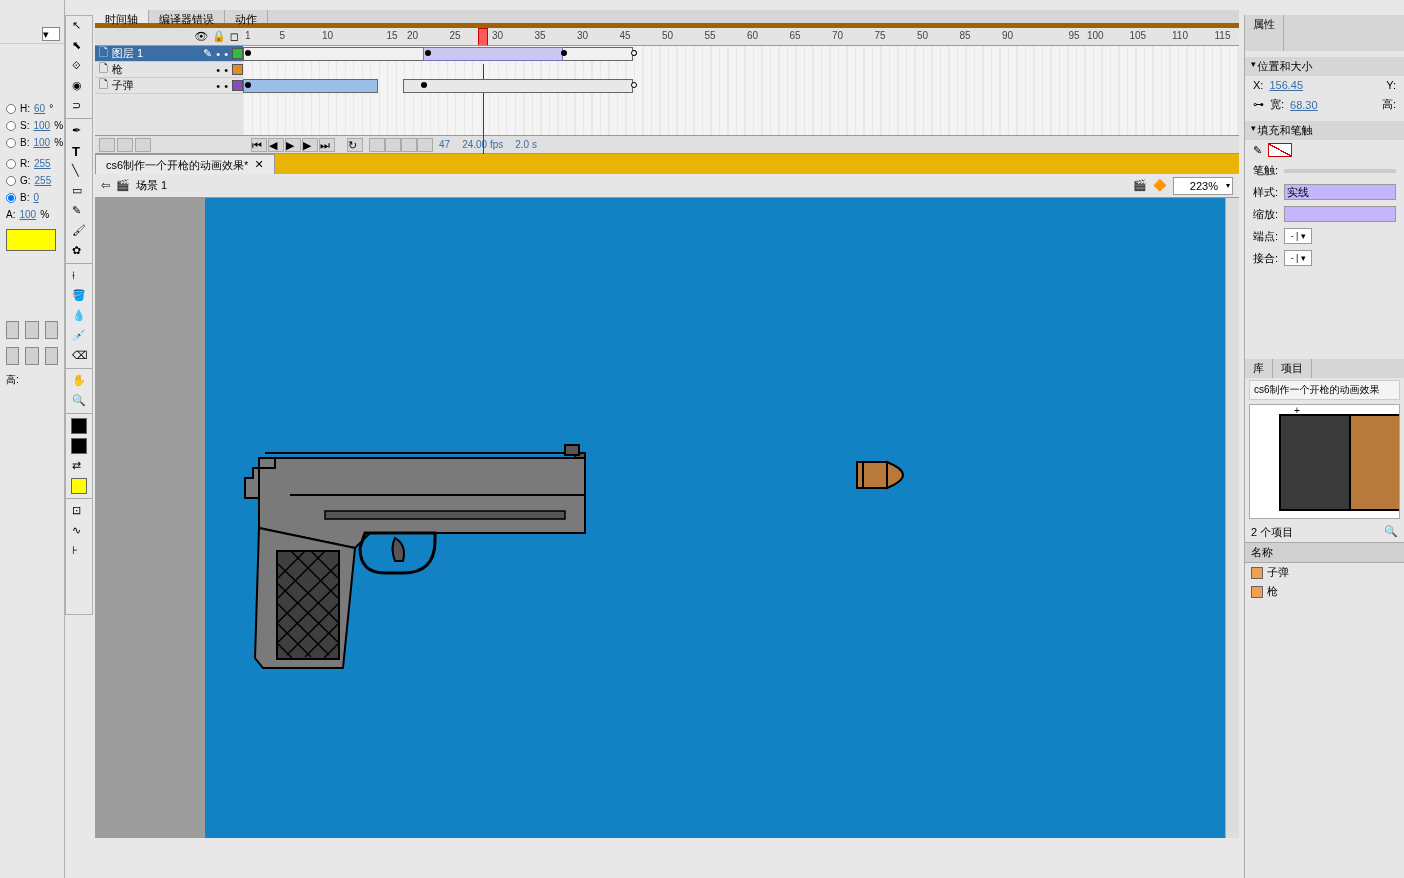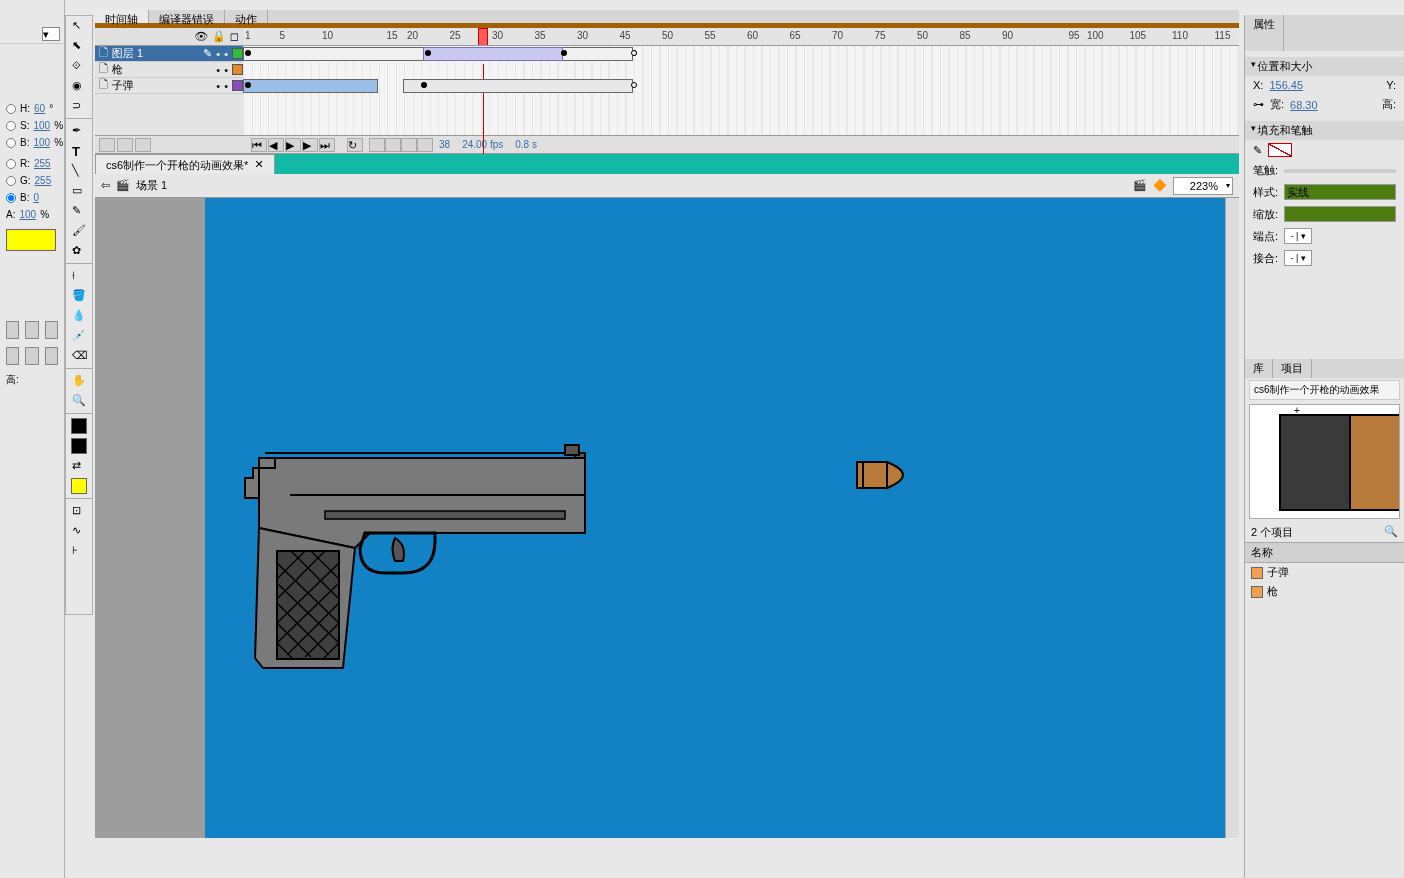--- a/index.html
+++ b/index.html
@@ -54,21 +54,21 @@
 .layer-color { width: 11px; height: 11px; border: 1px solid #555; }
 
 
 .tl-footer { height: 18px; background: #e0e0e0; border-bottom: 1px solid #999; display: flex; align-items: center; }
 .tl-footer-left { width: 148px; display: flex; gap: 2px; padding-left: 4px; }
 .tl-footer-btn { width: 16px; height: 14px; background: #d6d6d6; border: 1px solid #aaa; cursor: pointer; }
 .tl-transport { display: flex; gap: 1px; padding-left: 8px; }
 .tl-info { color: #3a6ea5; padding: 0 6px; font-size: 10px; }
 
 
-.doc-tabs { height: 20px; background: #14b8a6; display: flex; }
+.doc-tabs { height: 20px; background: #eab308; display: flex; }
 .doc-tab { padding: 3px 10px; background: #eaeaea; border: 1px solid #999; border-bottom: none; display: flex; gap: 6px; font-size: 11px; }
 .doc-close { cursor: pointer; }
 
 
 .scene-bar { height: 24px; background: #e6e6e6; border-bottom: 1px solid #999; display: flex; align-items: center; justify-content: space-between; padding: 0 6px; }
 .scene-left { display: flex; align-items: center; gap: 6px; }
 .scene-right { display: flex; align-items: center; gap: 6px; }
 .zoom-box { width: 60px; height: 18px; border: 1px solid #999; background: #fff; text-align: right; padding-right: 14px; font-size: 11px; position: relative; line-height: 16px; }
 .zoom-box::after { content: "▾"; position: absolute; right: 2px; font-size: 8px; }
 
@@ -87,21 +87,21 @@
 .rp-tab-item { padding: 2px 8px; border-right: 1px solid #aaa; font-size: 11px; }
 .rp-section { padding: 6px; }
 .rp-title-row { display: flex; align-items: center; gap: 8px; }
 .rp-icon-big { width: 36px; height: 36px; border: 1px solid #999; background: #fff; }
 .rp-group-hdr { background: #d6d6d6; padding: 2px 6px; margin-top: 6px; font-size: 11px; display: flex; }
 .rp-group-hdr::before { content: "▾ "; font-size: 9px; margin-right: 2px; }
 .rp-row { display: flex; align-items: center; gap: 6px; padding: 3px 8px; font-size: 11px; }
 .rp-val { color: #3a6ea5; text-decoration: underline; }
 .rp-stroke-swatch { width: 24px; height: 14px; border: 1px solid #c00; background: #fff; position: relative; }
 .rp-stroke-swatch::after { content: ""; position: absolute; left: 0; top: 0; right: 0; bottom: 0; background: linear-gradient(to top right, transparent 47%, #c00 47%, #c00 53%, transparent 53%); }
-.rp-select { height: 16px; border: 1px solid #999; background: #4d7c0f; flex: 1; padding: 0 2px; font-size: 10px; }
+.rp-select { height: 16px; border: 1px solid #999; background: #c4b5fd; flex: 1; padding: 0 2px; font-size: 10px; }
 .rp-combo { width: 28px; height: 16px; border: 1px solid #999; background: #fff; font-size: 9px; text-align: center; line-height: 14px; }
 
 
 .lib-tabs { display: flex; background: #d6d6d6; }
 .lib-preview { height: 115px; background: #fff; border: 1px solid #aaa; margin: 4px; position: relative; overflow: hidden; }
 .lib-info { padding: 2px 6px; font-size: 11px; }
 .lib-hdr { background: #d0d0d0; padding: 2px 6px; font-size: 11px; border-top: 1px solid #aaa; border-bottom: 1px solid #aaa; }
 .lib-item { padding: 2px 6px; display: flex; gap: 4px; align-items: center; font-size: 11px; }
 .lib-item-icon { width: 12px; height: 12px; border: 1px solid #666; background: #f0a050; }
 .lib-file { padding: 2px 4px; font-size: 10px; background: #f4f4f4; border: 1px solid #ccc; margin: 2px 4px; }
@@ -370,23 +370,23 @@
       <div class="tl-footer-btn">▶</div>
       <div class="tl-footer-btn">⏭</div>
     </div>
     <div style="width:12px"></div>
     <div class="tl-footer-btn">↻</div>
     <div style="width:6px"></div>
     <div class="tl-footer-btn"></div>
     <div class="tl-footer-btn"></div>
     <div class="tl-footer-btn"></div>
     <div class="tl-footer-btn"></div>
-    <span class="tl-info">38</span>
+    <span class="tl-info">47</span>
     <span class="tl-info">24.00 fps</span>
-    <span class="tl-info">0.8 s</span>
+    <span class="tl-info">2.0 s</span>
     <span style="flex:1"></span>
   </div>
 
   <div class="doc-tabs">
     <div class="doc-tab">
       <span>cs6制作一个开枪的动画效果*</span>
       <span class="doc-close">✕</span>
     </div>
   </div>
 

